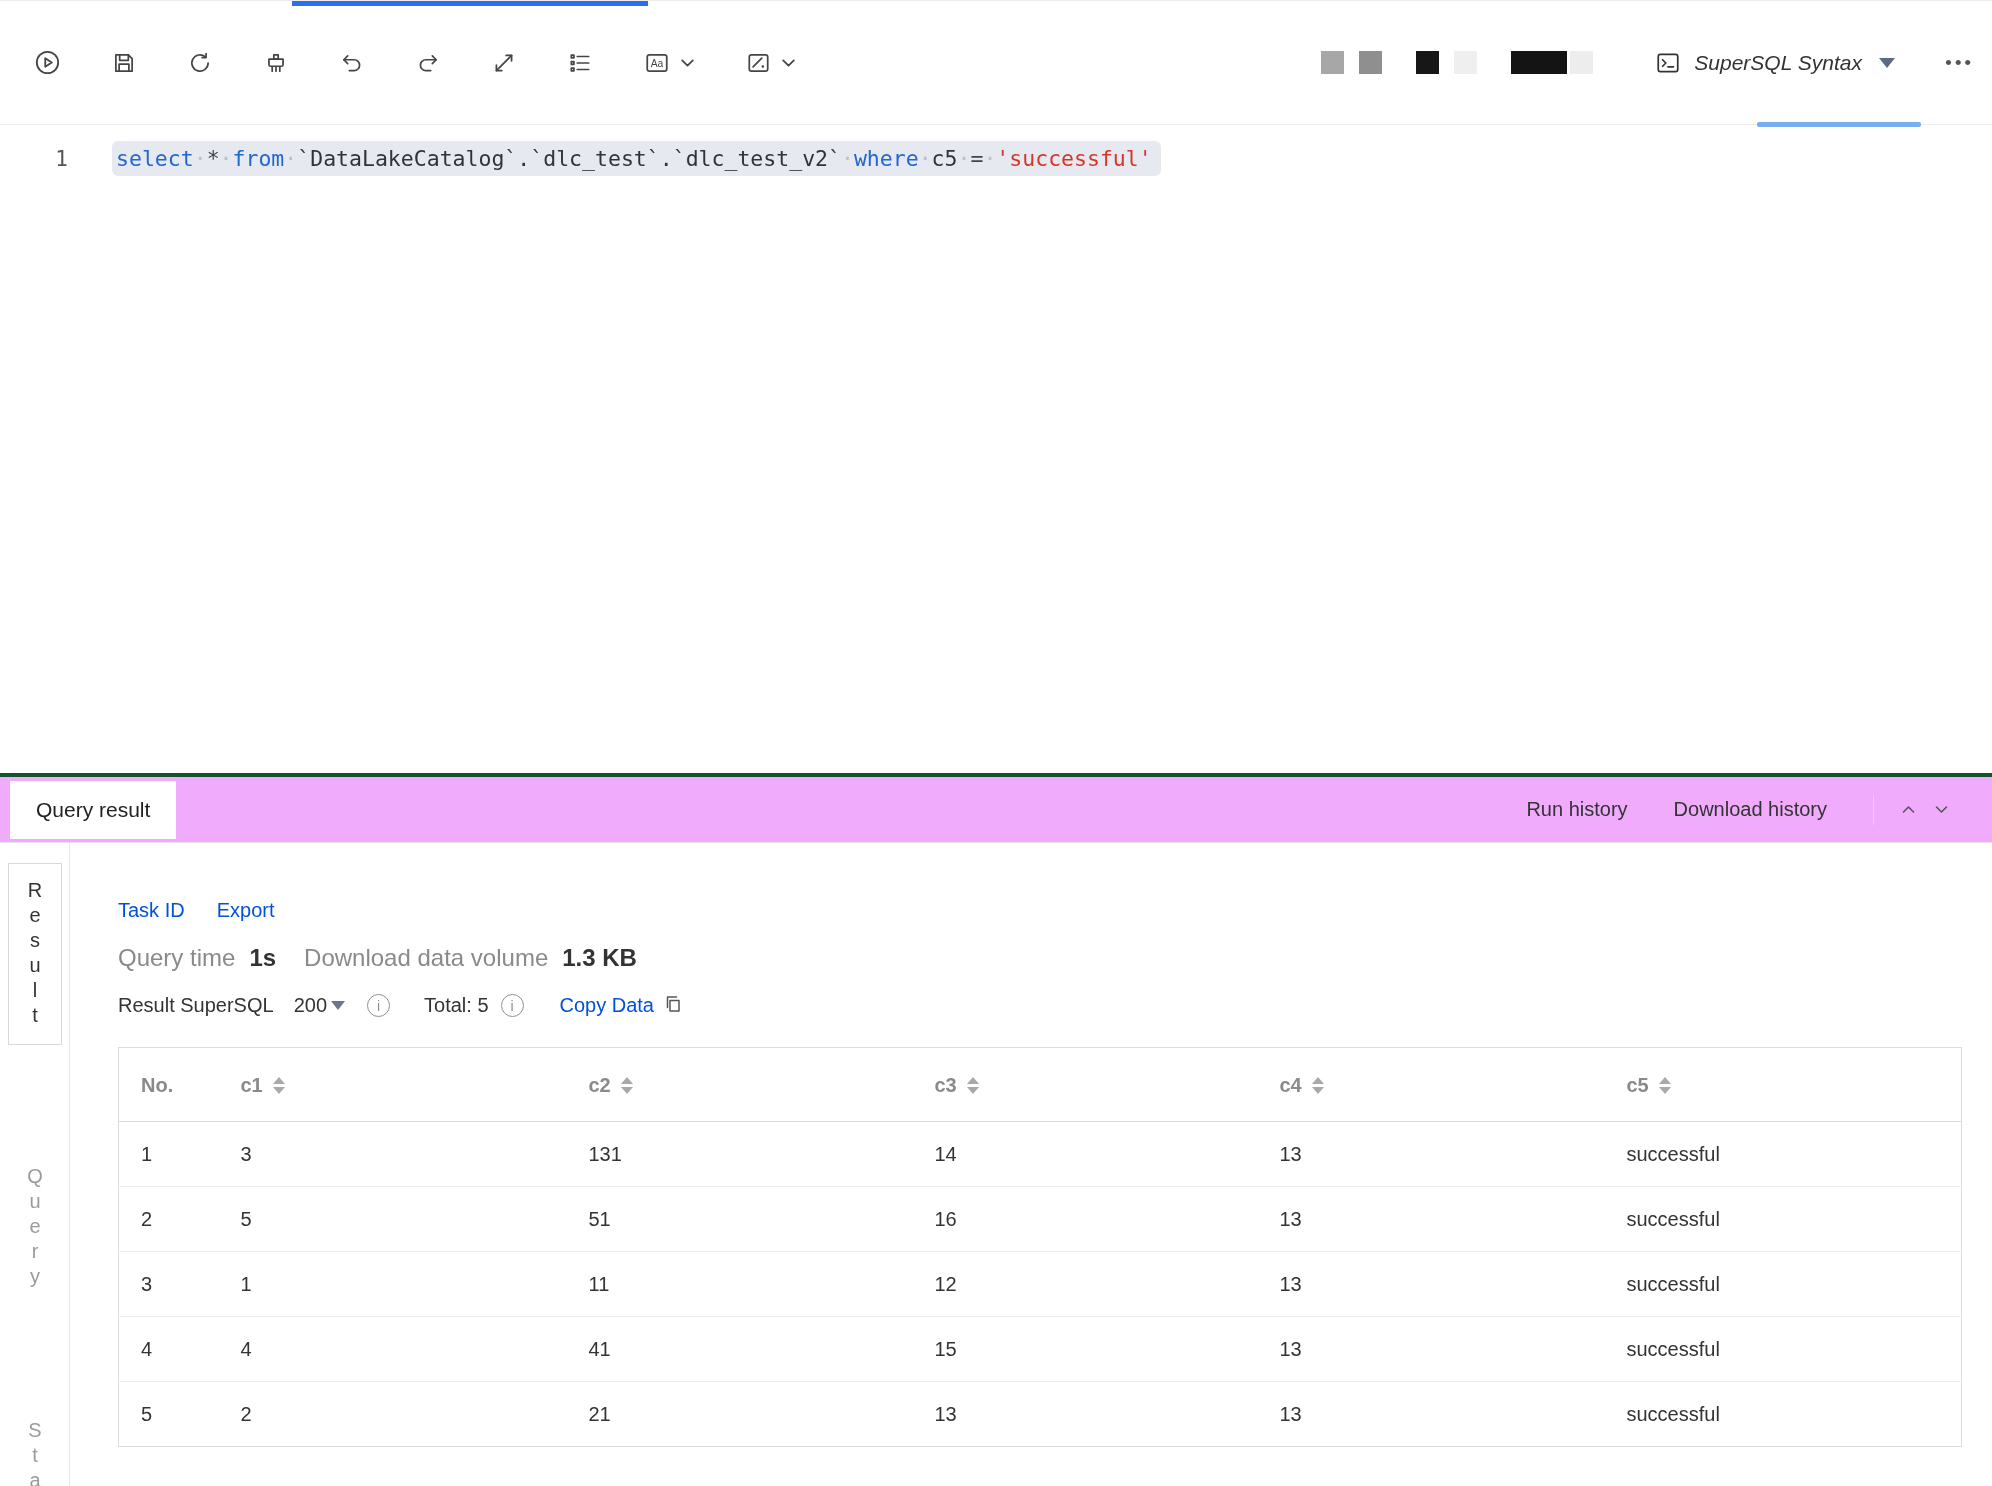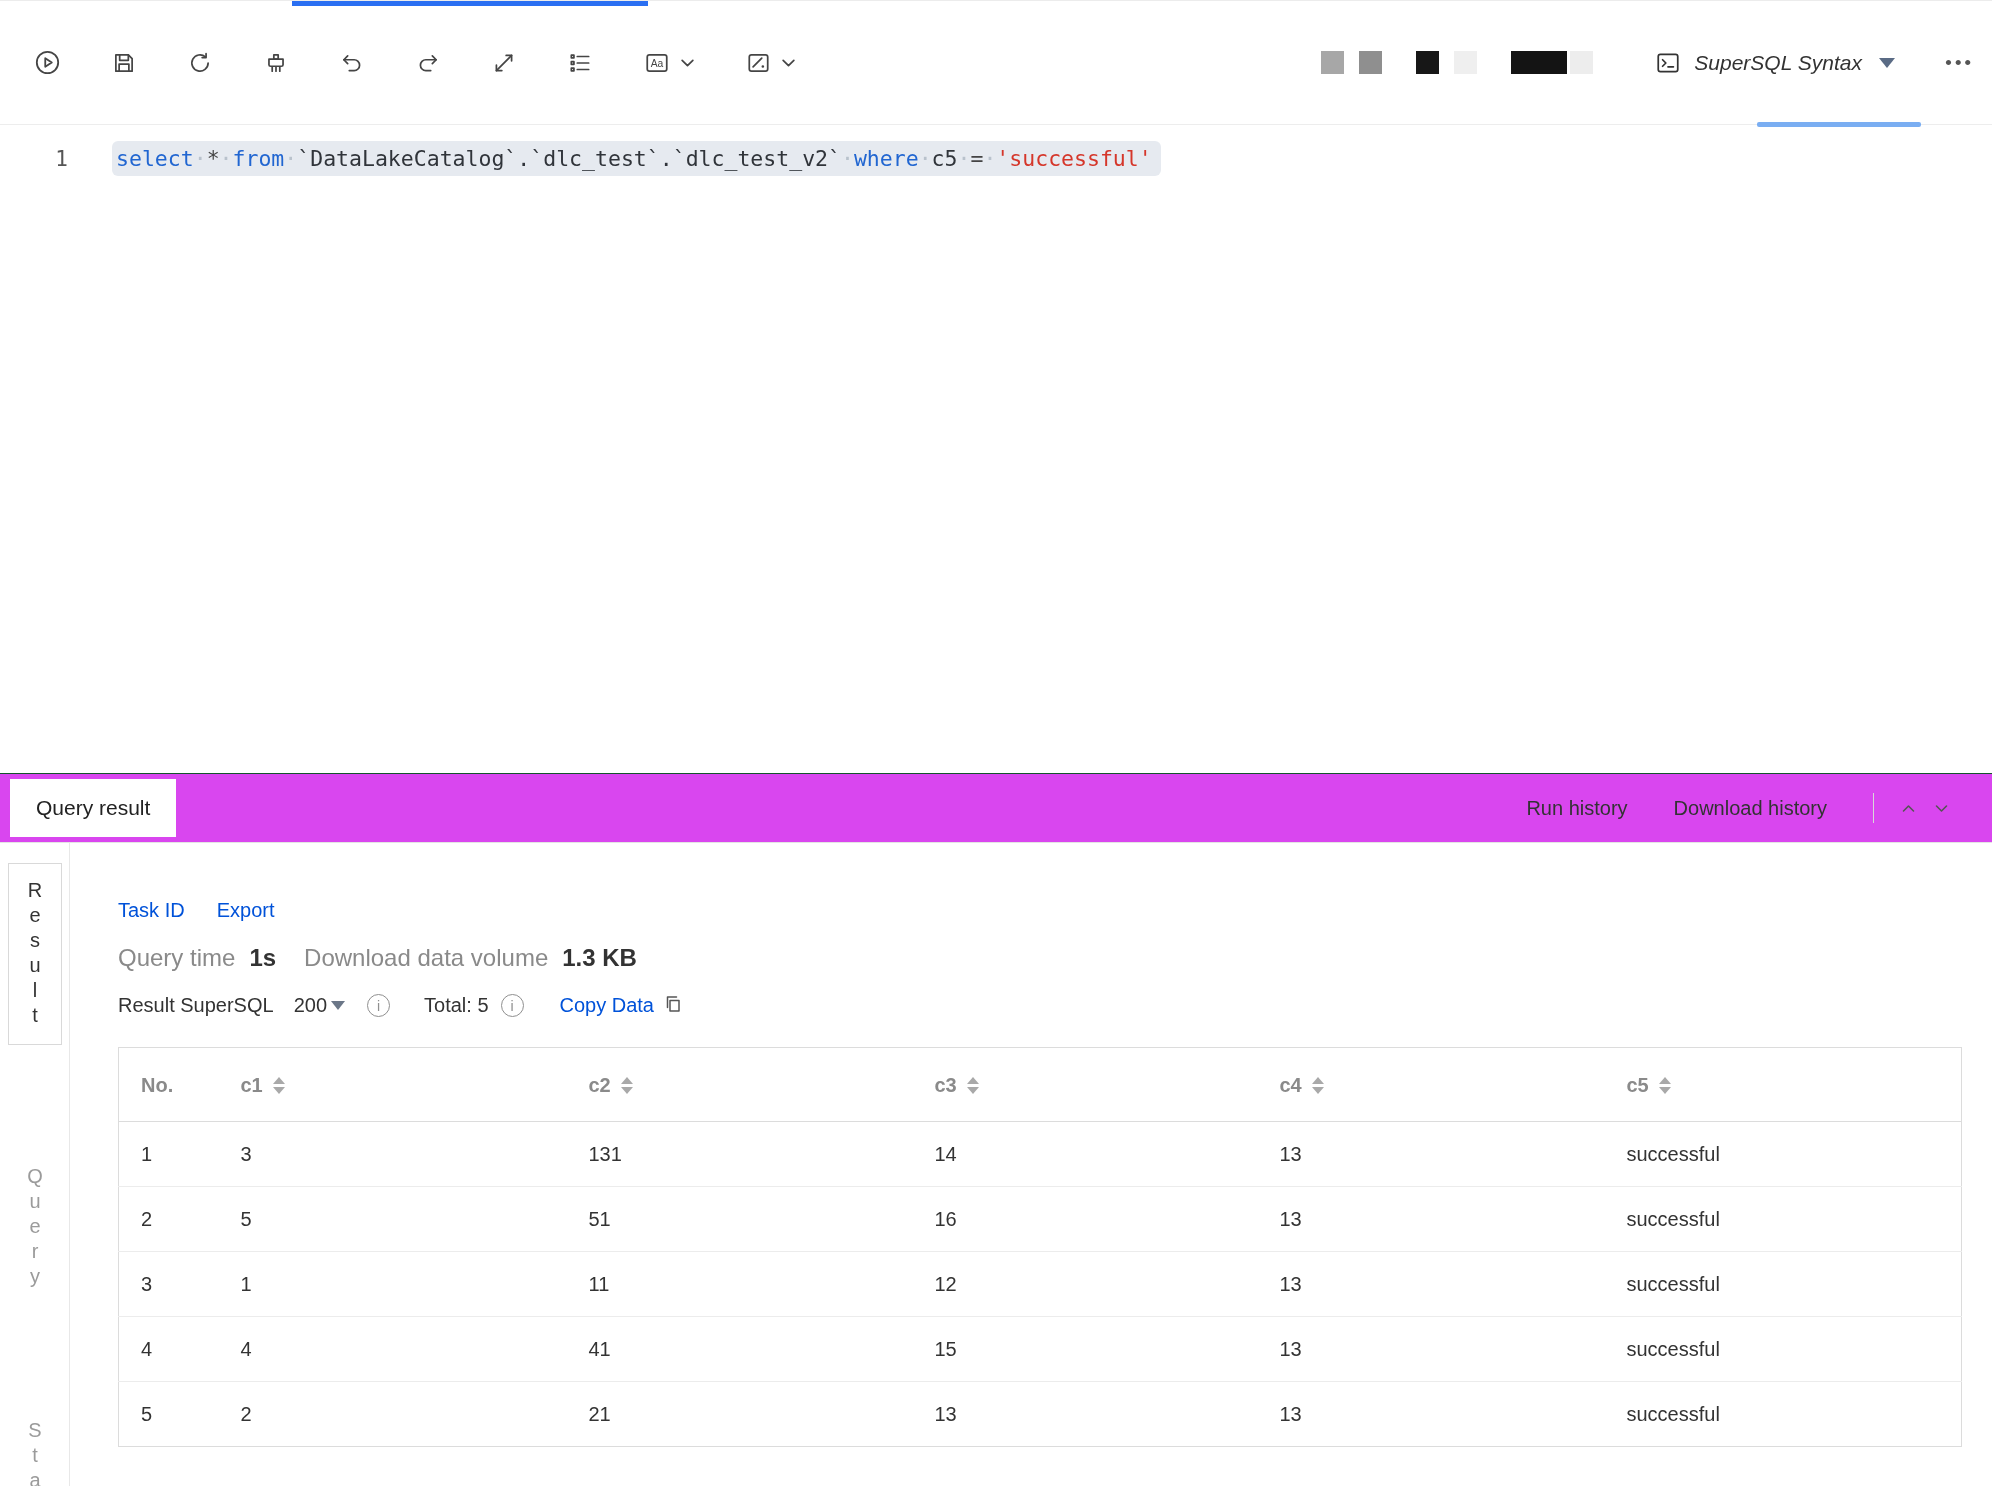--- a/index.html
+++ b/index.html
@@ -37,21 +37,21 @@
   .code-line { flex:1; white-space:pre; }
   .hl { background:var(--code-highlight,#e6eaf0); padding:5px 9px 5px 4px; border-radius:6px; }
   .tok-keyword { color:var(--tok-keyword,#2166d1); }
   .tok-identifier { color:#30343a; }
   .tok-string { color:var(--tok-string,#d5362a); }
   .tok-operator { color:#444; }
   .tok-punct { color:#30343a; }
   .tok-ws { color:#b9c2cc; }
 
   
-  .result-bar { flex:0 0 70px; background:#d946ef; border-top:1px solid #14532d; border-bottom:1px solid #e4e4e4; display:flex; align-items:center; padding:0 26px 0 10px; }
+  .result-bar { flex:0 0 70px; background:#f0abfc; border-top:4px solid #14532d; border-bottom:1px solid #e4e4e4; display:flex; align-items:center; padding:0 26px 0 10px; }
   .qr-tab { background:#fff; height:58px; padding:0 26px; display:flex; align-items:center; font-size:21px; color:#222; cursor:default; }
   .rb-right { margin-left:auto; display:flex; align-items:center; }
   .rb-link { font-size:20px; color:#333; cursor:pointer; margin-right:46px; white-space:nowrap; }
   .rb-sep { width:1px; height:30px; background:#d8d8d8; margin-right:26px; }
   .rb-chev { cursor:pointer; display:flex; align-items:center; margin-right:16px; }
 
   
   .bottom { flex:1 1 auto; display:flex; overflow:hidden; }
   .side { flex:0 0 70px; border-right:1px solid #e8e8e8; display:flex; flex-direction:column; align-items:center; overflow:hidden; }
   .vtext { writing-mode:vertical-rl; text-orientation:upright; letter-spacing:3px; }

